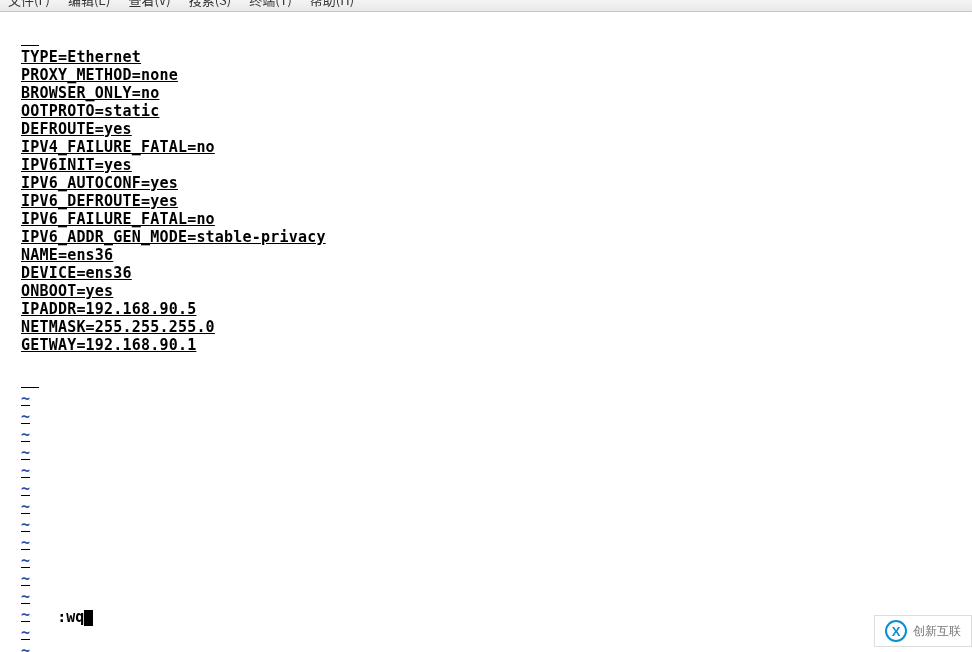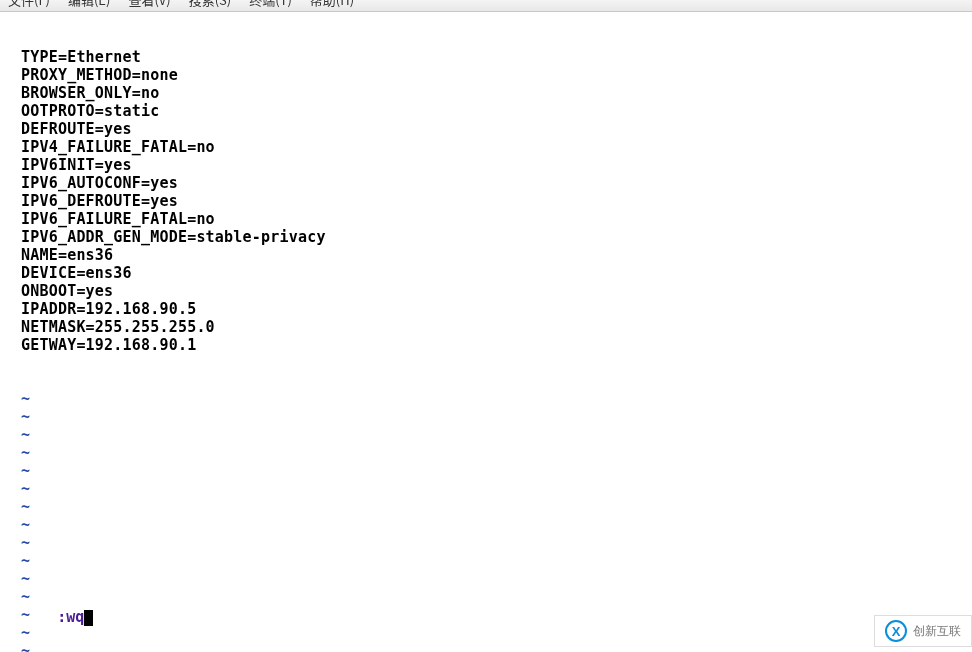--- a/index.html
+++ b/index.html
@@ -32,28 +32,29 @@
       top: 12px;
       left: 0;
       right: 0;
       bottom: 0;
       background: #fff;
       color: #000;
       padding-left: 21px;
       white-space: pre;
       line-height: 18px;
       font-weight: bold;
+      text-decoration: underline;
     }
     .config-line { letter-spacing: 0.2px; }
     .tilde { color: #2b4ea0; }
     .cmdline {
       position: absolute;
       left: 21px;
       bottom: 8px;
-      color: #4c1d95;
+      color: #000000;
       font-weight: bold;
     }
     .cursor-block {
       display: inline-block;
       width: 9px;
       height: 16px;
       background: #000;
       vertical-align: text-bottom;
     }
     .watermark {

